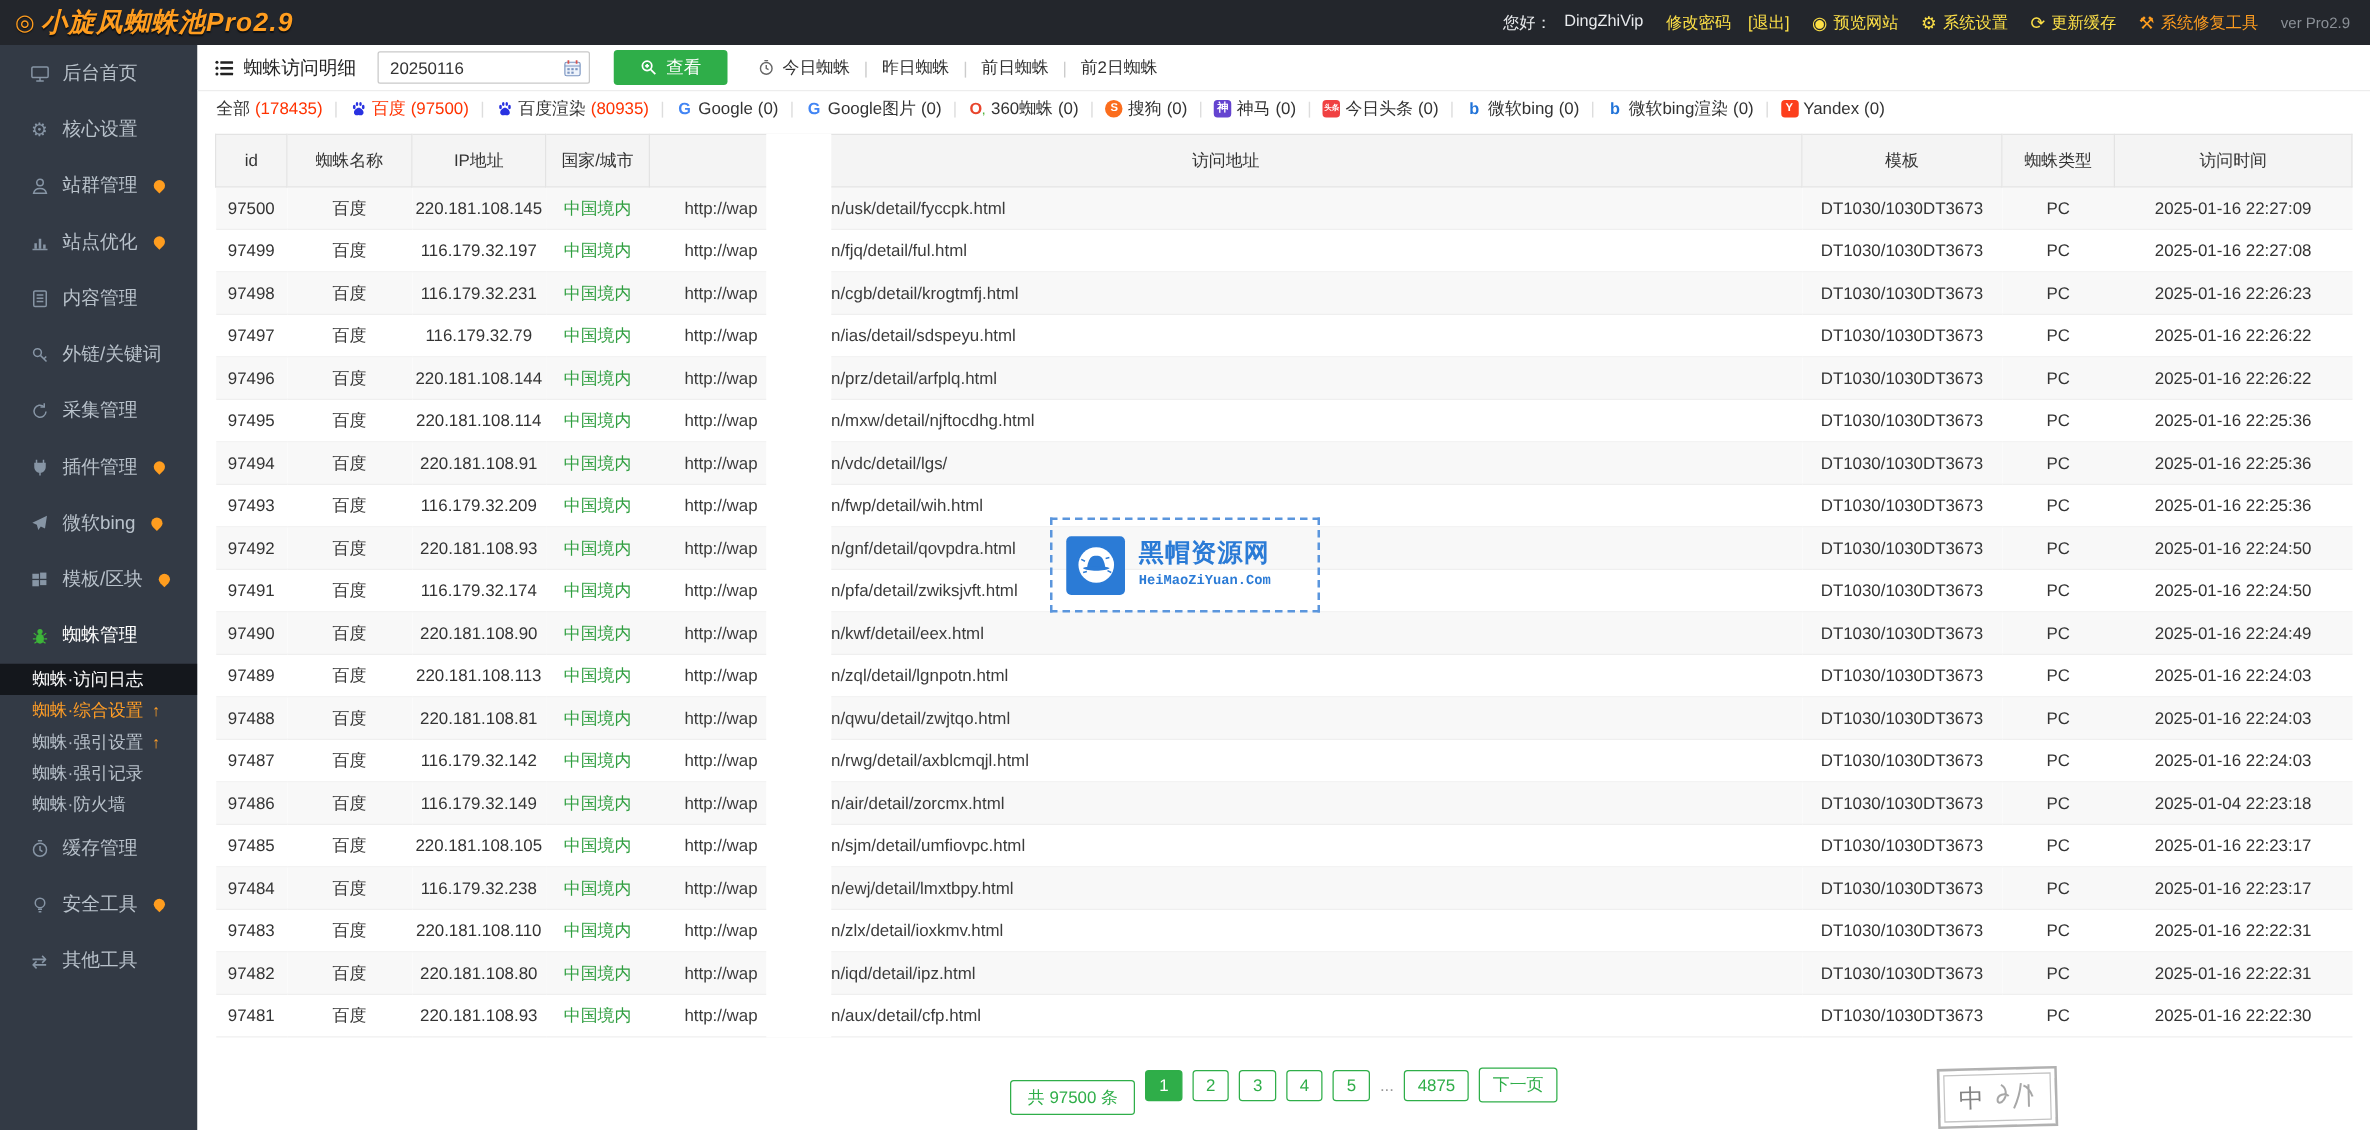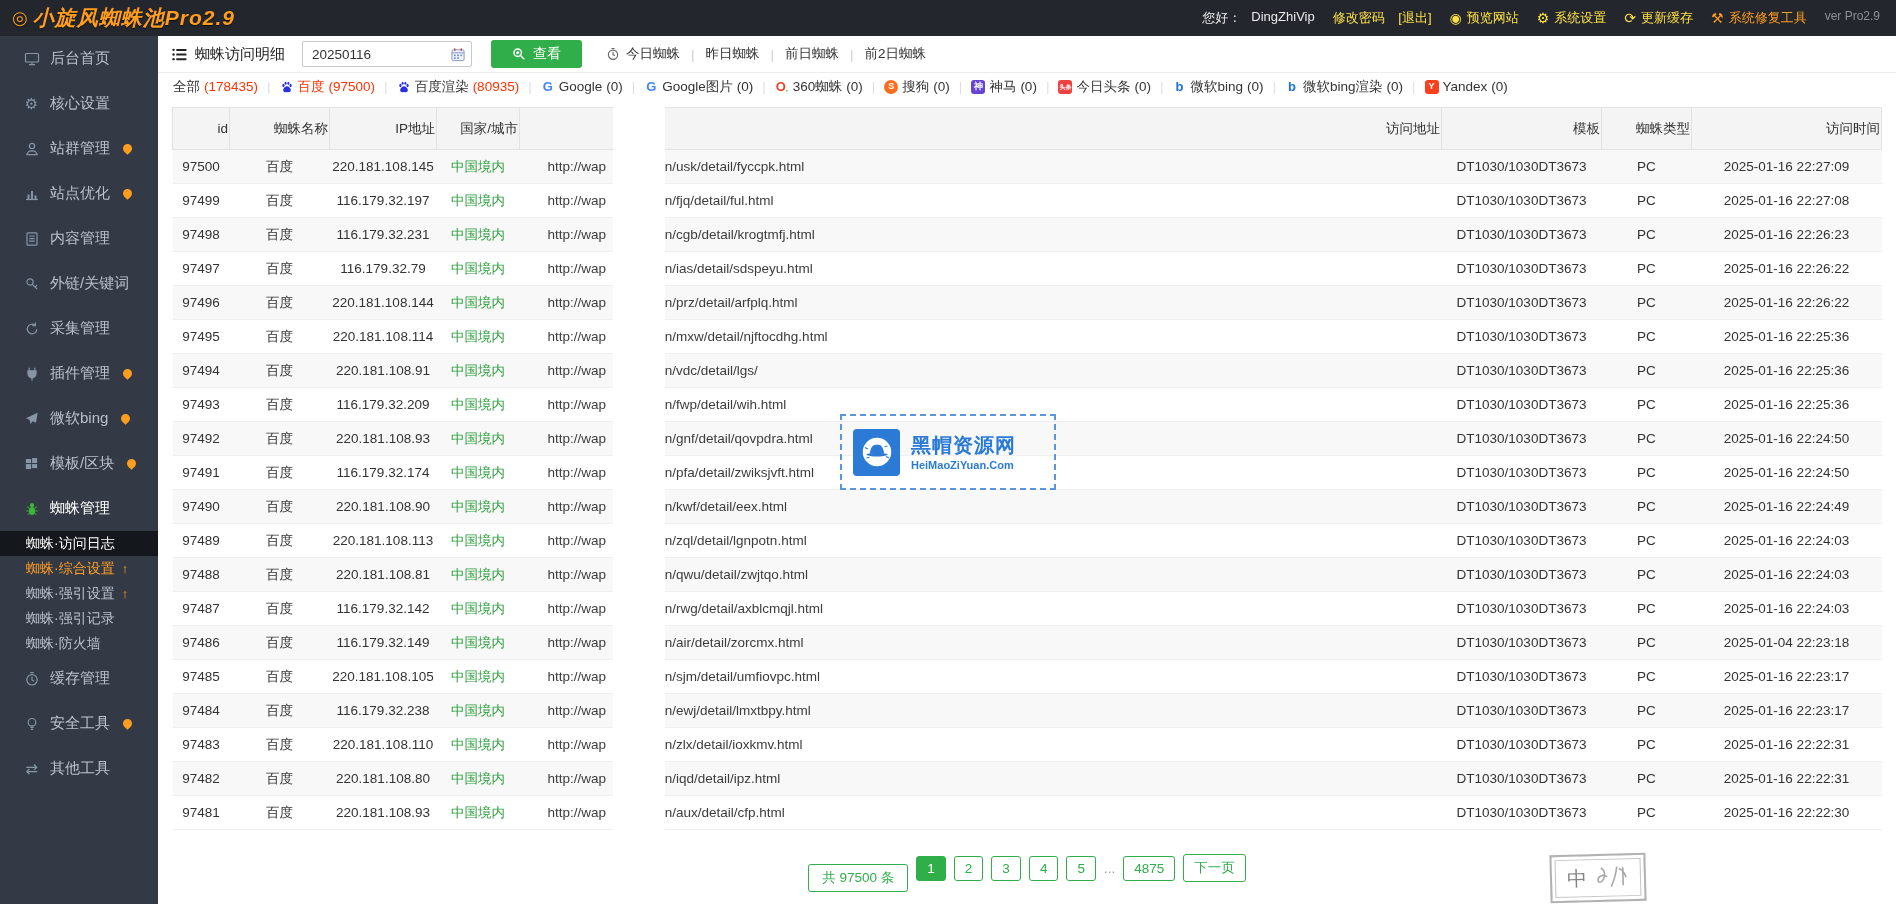--- a/index.html
+++ b/index.html
@@ -5,21 +5,21 @@
   * { box-sizing: border-box; }
   html,body { margin:0; padding:0; width:1896px; height:904px; overflow:hidden;
     font-family:"Liberation Sans","DejaVu Sans",sans-serif; background:#fff; }
 
   
   .topbar { height:36px; background:#23262c; display:flex; align-items:center;
     padding:0 16px 0 12px; color:#e8eaed; }
   .logo { display:flex; align-items:center; gap:4px; font-size:21px; font-weight:bold;
     font-style:italic; color:#ff9d1f; text-shadow:0 1px 1px rgba(0,0,0,.6); letter-spacing:1px;}
   .logo .spiral { font-style:normal; font-size:18px; }
-  .topright { margin-left:auto; display:flex; gap:18px; font-size:13px; }
+  .topright { margin-left:auto; display:flex; align-items:center; gap:18px; font-size:13px; }
   .tlink { display:inline-flex; align-items:center; gap:5px; cursor:pointer; color:#fde047; }
   .tlink .ticn { font-size:14px; line-height:1; }
   .tlink.accent { color:#ff9d1f; }
   .version { color:#8b9097; font-size:12px; }
   .greeting { display:inline-flex; gap:10px; }
 
   
   .layout { display:flex; height:868px; }
   .sidebar { width:158px; background:#333a45; flex-shrink:0; color:#b9c2cb;
     font-size:15px; overflow:hidden; }
@@ -60,39 +60,39 @@
   .fsep { color:#ddd; }
   .gi { font-weight:bold; font-size:13px; width:14px; text-align:center; display:inline-block;}
   .ci { display:inline-flex; width:14px; height:14px; border-radius:50%; color:#fff;
     align-items:center; justify-content:center; font-size:9px; font-weight:bold; line-height:1;}
   .ci.sq { border-radius:3px; }
   .ci.tiny { font-size:6px; letter-spacing:0; }
 
   .tablewrap { position:relative; margin:7px 14px 0 14px; }
   table { width:100%; border-collapse:collapse; table-layout:fixed; font-size:13.5px; color:#333; }
   thead th { background:#f4f4f4; height:42px; font-weight:normal; color:#333;
-    border:1px solid #e3e3e3;text-align:right; }
+    border:1px solid #e3e3e3; }
   tbody td { height:34px; border-bottom:1px solid #efefef; text-align:center;
     white-space:nowrap; overflow:hidden; }
   tbody tr:nth-child(odd) { background:#f8f8f8; }
   td.url { text-align:left; padding-left:28px; color:#3c3c3c; }
   td.country { color:#2e9e3f; }
   .ugap { display:inline-block; width:52px; }
   .censor { position:absolute; left:441px; top:0; bottom:0; width:52px; background:#fff; z-index:1; }
 
   .pagwrap { display:flex; justify-content:center; align-items:center; gap:8px;
     margin-top:14px; font-size:13.5px; }
   .pbtn { border:1px solid #2fae49; color:#2fae49; border-radius:3px; padding:4px 10px;
     background:#fff; cursor:pointer; }
   .pbtn.total { padding:4px 13px; cursor:default;margin-top:20px; }
   .pbtn.cur { background:#2fae49; color:#fff; }
   .pellip { color:#999; }
 
   .watermark { position:absolute; left:682px; top:378px; width:216px; height:76px;
-    border:2px dashed #5b96dd; display:flex; align-items:center; padding:6px 11px; gap:11px; z-index:3; }
+    border:2px dashed #5b96dd; display:flex; align-items:center; padding:6px 11px; gap:11px; z-index:3;font-family:Liberation Mono, monospace; }
   .wm-badge { width:47px; height:47px; background:#2b7bd6; border-radius:4px; flex-shrink:0;
     display:flex; align-items:center; justify-content:center; }
   .wm-title { color:#2b7bd6; font-size:20px; font-weight:bold; letter-spacing:1px; line-height:1.1; }
   .wm-sub { color:#2b7bd6; font-size:11px; font-weight:bold; margin-top:3px; }
 
   .stamp { position:absolute; right:250px; bottom:2px; width:96px; height:48px;
     border:2px solid rgba(125,125,125,.6); box-shadow:inset 0 0 0 3px #fff, inset 0 0 0 4px rgba(125,125,125,.45);
     display:flex; align-items:center; justify-content:center; gap:8px; transform:rotate(-1.5deg);
     color:rgba(100,100,100,.8); font-size:20px; z-index:3; background:rgba(255,255,255,.5);}
   .stamp svg { opacity:.7; }

